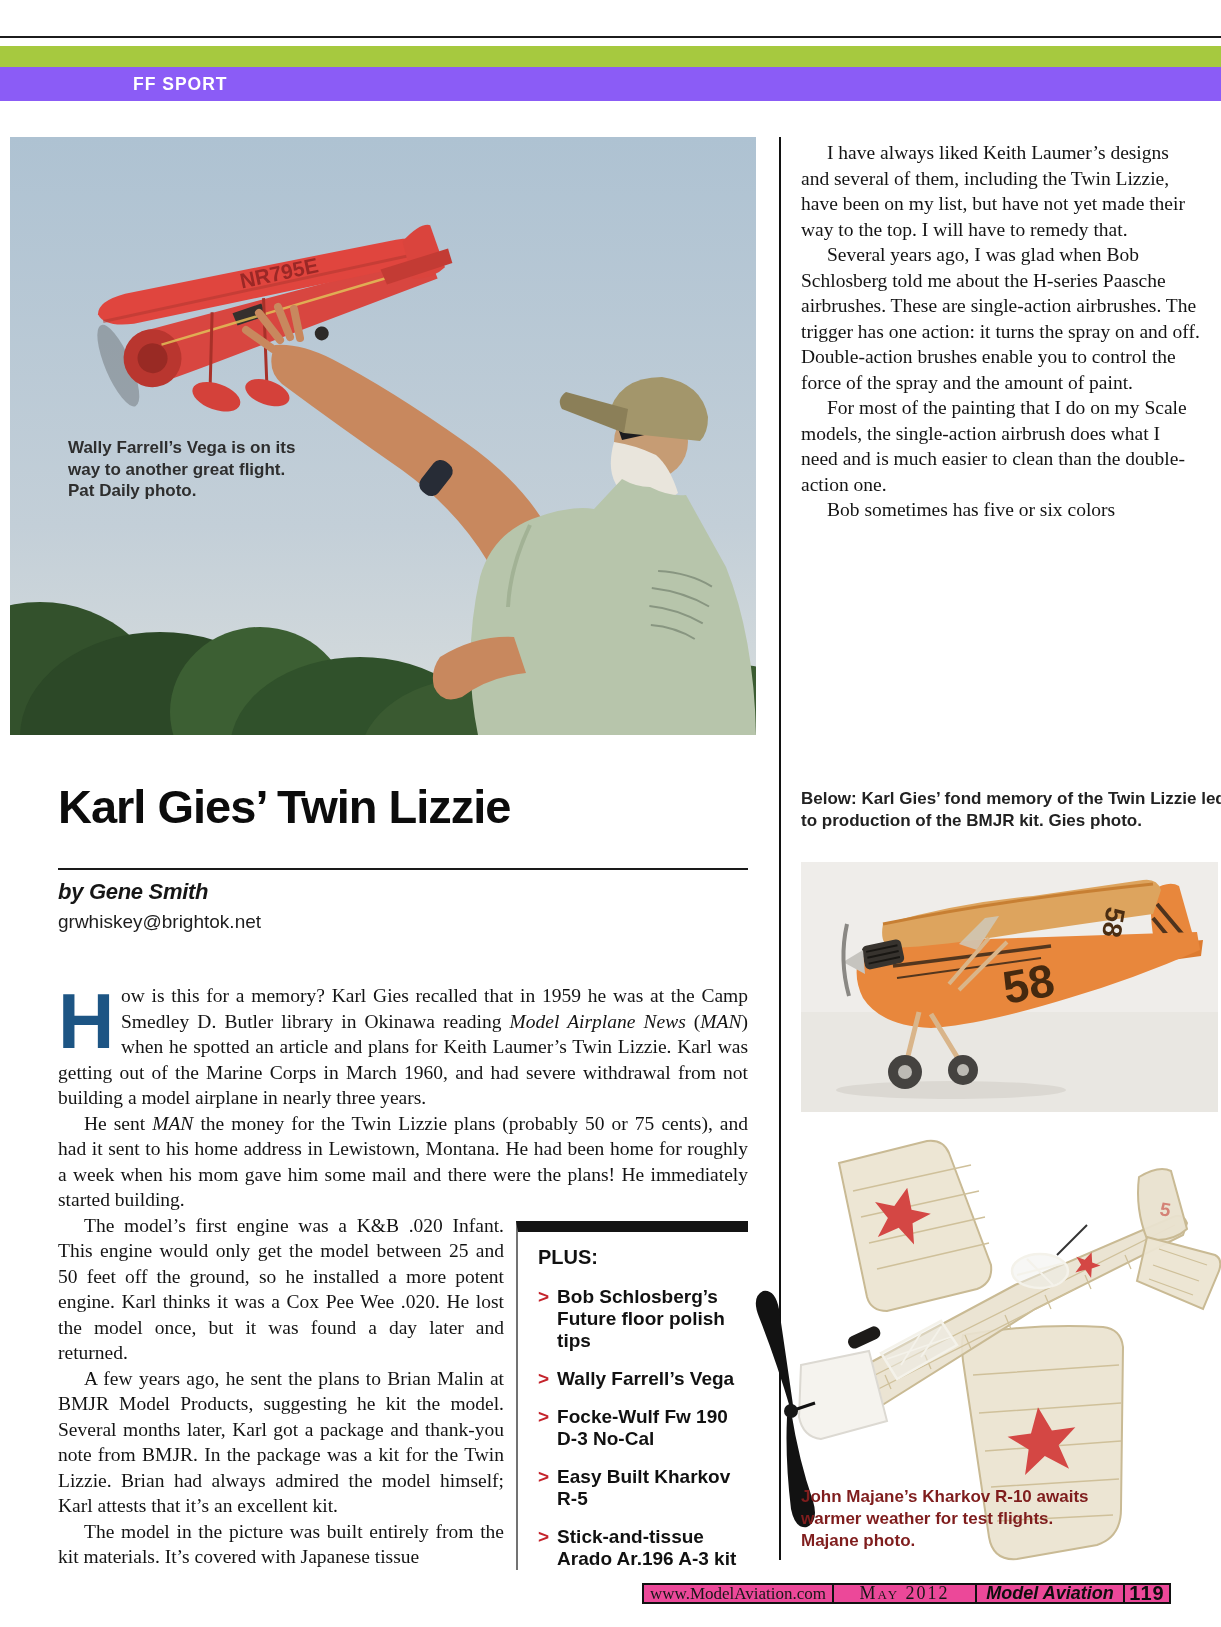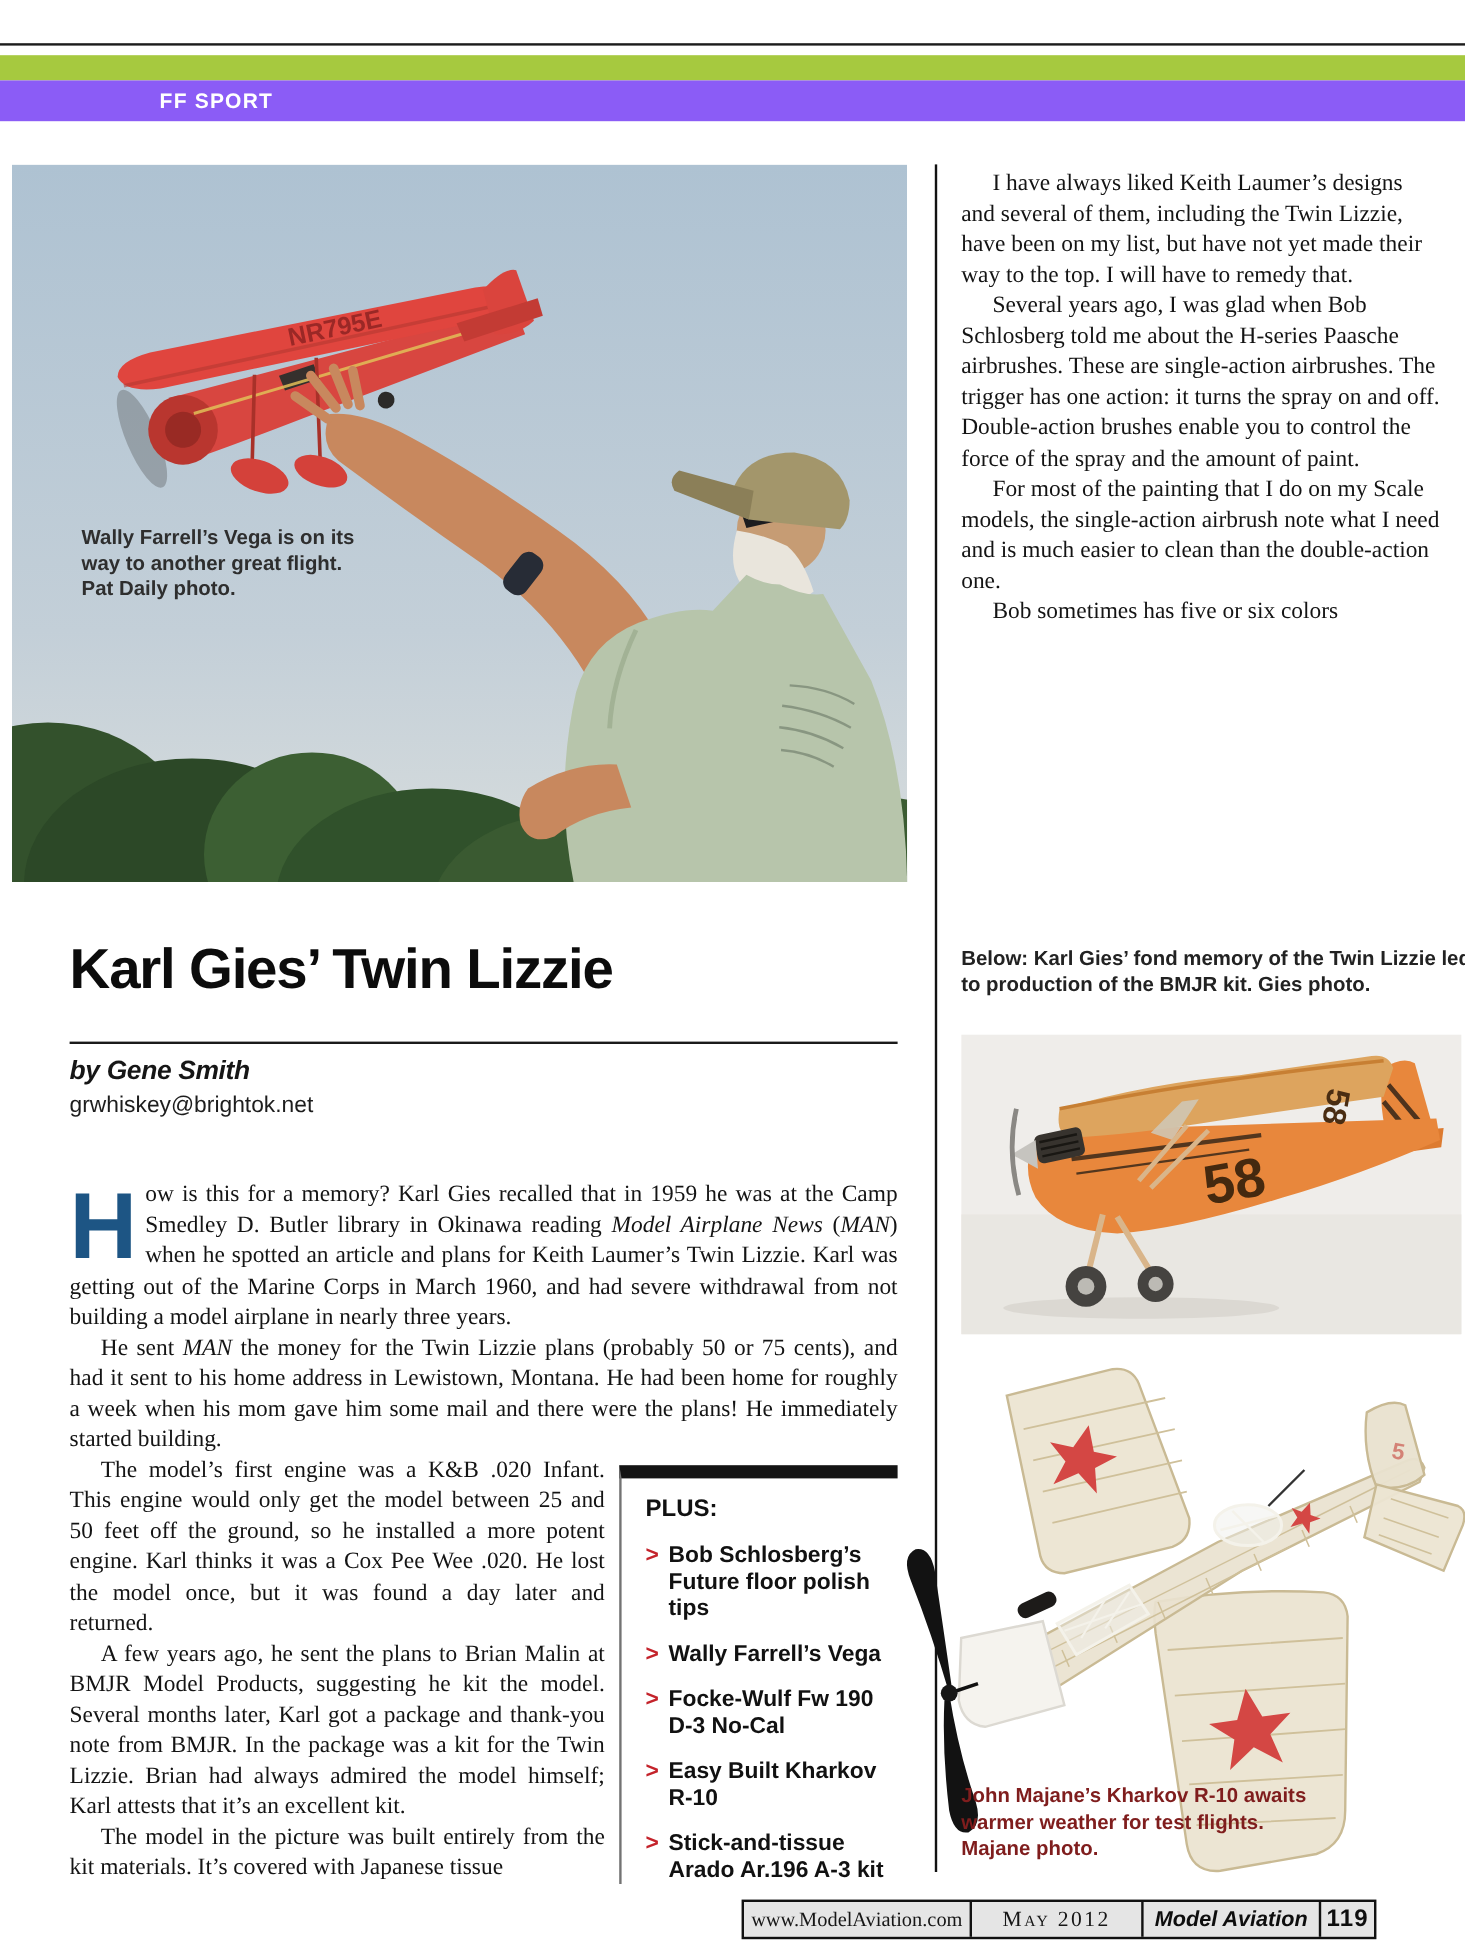--- a/index.html
+++ b/index.html
@@ -65,22 +65,22 @@
     position:absolute; left:801px; top:788px; width:430px;
     font-size:17px; line-height:21.5px; font-weight:700; color:#222;
   }
   .photo-orange  { position:absolute; left:801px; top:862px; width:417px; height:250px; z-index:2; }
   .photo-kharkov { position:absolute; left:735px; top:1113px; width:486px; height:452px; z-index:3; }
   .kharkov-caption {
     position:absolute; left:801px; top:1486px; width:290px; z-index:4;
     font-size:17px; line-height:22px; font-weight:700; color:#7f1d1d;
   }
   .footer {
-    position:absolute; left:618px; top:1583px; width:529px; height:33px;
-    border:2px solid #111; display:flex; align-items:stretch; background:#e5e5e5;
+    position:absolute; left:642px; top:1583px; width:529px; height:21px;
+    border:2px solid #111; display:flex; align-items:stretch; background:#ec4899;
   }
   .fcell { display:flex; align-items:center; justify-content:center; }
   .f-url  { width:188px; font-family:"Liberation Serif",serif; font-size:17px; color:#161616; }
   .f-date { width:143px; border-left:2px solid #111; font-family:"Liberation Serif",serif;
             font-variant:small-caps; letter-spacing:2px; font-size:18px; color:#161616; }
   .f-mag  { width:148px; border-left:2px solid #111; font-size:18px; font-weight:700; font-style:italic; color:#0e0e0e;text-align:center; }
   .f-page { flex:1; border-left:2px solid #111; font-size:20px; font-weight:700; letter-spacing:1px; color:#0e0e0e; }
   figure svg { display:block; }
 </style>
 </head>
@@ -174,38 +174,38 @@
       <div class="plus-item">
           <span class="chev">&gt;</span>
           <span>Wally Farrell’s Vega</span>
         </div>
       <div class="plus-item">
           <span class="chev">&gt;</span>
           <span>Focke-Wulf Fw 190 D-3 No-Cal</span>
         </div>
       <div class="plus-item">
           <span class="chev">&gt;</span>
-          <span>Easy Built Kharkov R-10</span>
+          <span>Easy Built Kharkov R-5</span>
         </div>
       <div class="plus-item">
           <span class="chev">&gt;</span>
           <span>Stick-and-tissue Arado Ar.196 A-3 kit</span>
         </div>
     </aside>
     <p class="apara indent">The model’s first engine was a K&amp;B .020 Infant. This engine would only get the model between 25 and 50 feet off the ground, so he installed a more potent engine. Karl thinks it was a Cox Pee Wee .020. He lost the model once, but it was found a day later and returned.</p>
     <p class="apara indent">A few years ago, he sent the plans to Brian Malin at BMJR Model Products, suggesting he kit the model. Several months later, Karl got a package and thank-you note from BMJR. In the package was a kit for the Twin Lizzie. Brian had always admired the model himself; Karl attests that it’s an excellent kit.</p>
     <p class="apara indent">The model in the picture was built entirely from the kit materials. It’s covered with Japanese tissue</p>
   </div>
 
   <div class="divider"></div>
 
   <div class="rc">
     <p class="rpara indent">I have always liked Keith Laumer’s designs and several of them, including the Twin Lizzie, have been on my list, but have not yet made their way to the top. I will have to remedy that.</p>
     <p class="rpara indent">Several years ago, I was glad when Bob Schlosberg told me about the H-series Paasche airbrushes. These are single-action airbrushes. The trigger has one action: it turns the spray on and off. Double-action brushes enable you to control the force of the spray and the amount of paint.</p>
-    <p class="rpara indent">For most of the painting that I do on my Scale models, the single-action airbrush note what I need and is much easier to clean than the double-action one.</p>
+    <p class="rpara indent">For most of the painting that I do on my Scale models, the single-action airbrush does what I need and is much easier to clean than the double-action one.</p>
     <p class="rpara indent">Bob sometimes has five or six colors</p>
   </div>
 
   <div class="below-caption">Below: Karl Gies’ fond memory of the Twin Lizzie led to production of the BMJR kit. Gies photo.</div>
 
   <figure class="photo-orange">
     <svg width="417" height="250" viewBox="0 0 417 250" xmlns="http://www.w3.org/2000/svg">
       <rect width="417" height="250" fill="#efedea"></rect>
       <rect y="150" width="417" height="100" fill="#e9e7e2"></rect>
       <ellipse cx="150" cy="228" rx="115" ry="9" fill="#dbd8d2"></ellipse>

